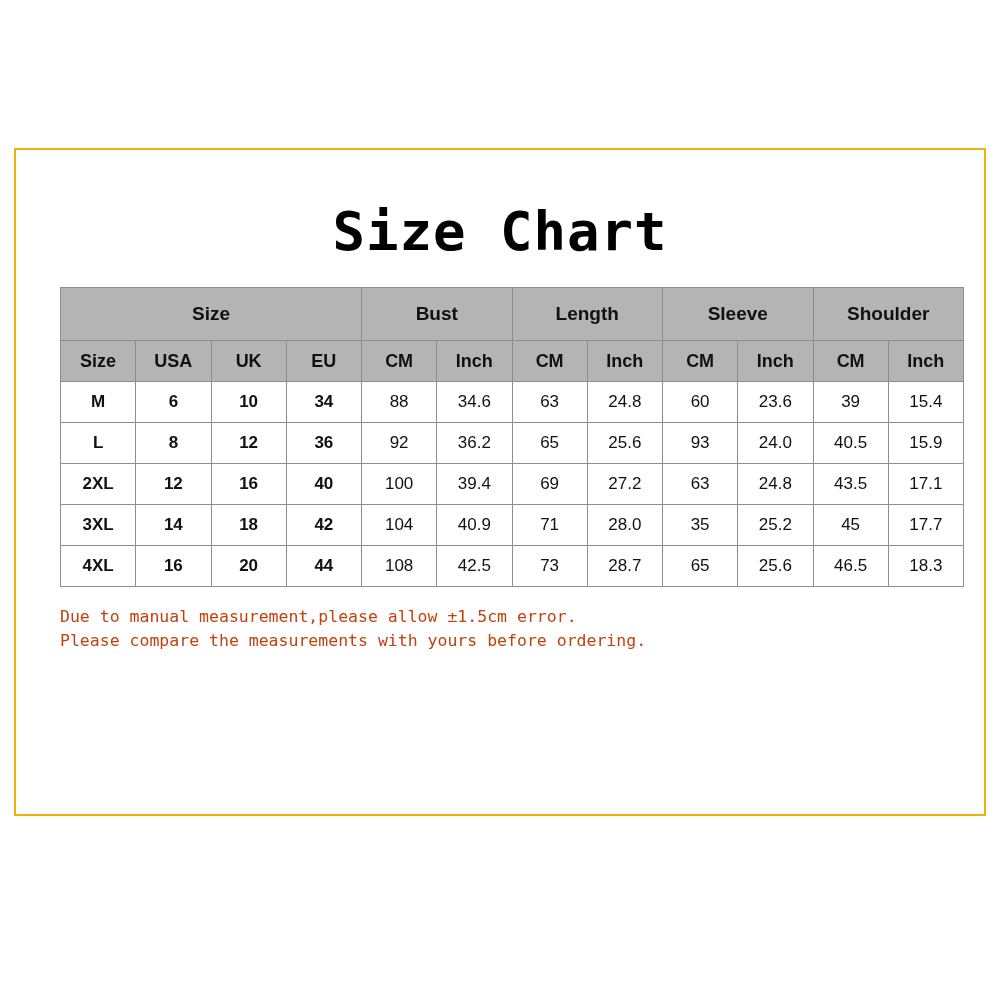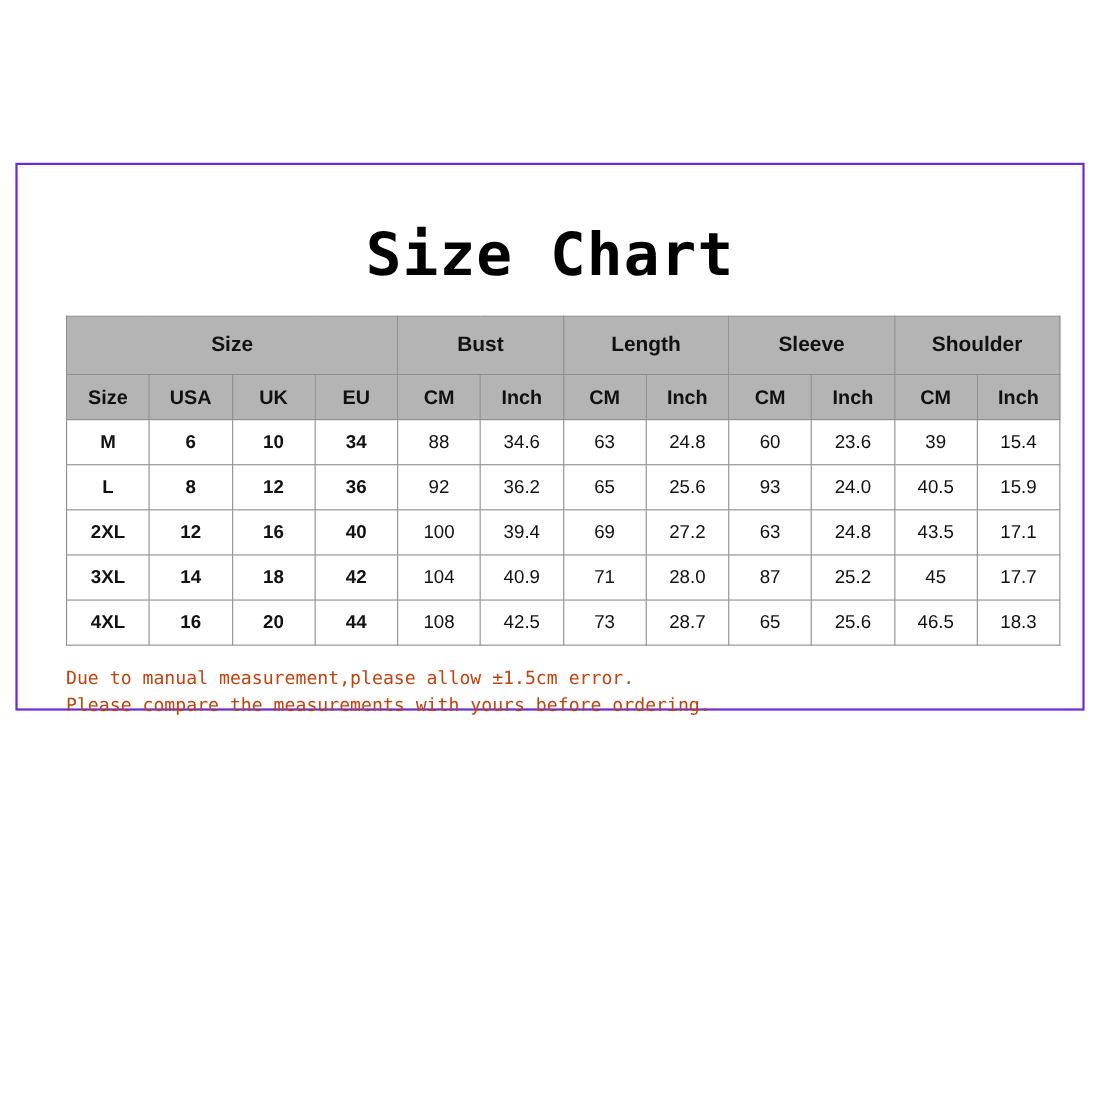--- a/index.html
+++ b/index.html
@@ -12,22 +12,22 @@
     height: 1001px;
     font-family: "Liberation Sans", sans-serif;
     color: #111111;
     overflow: hidden;
   }
   .page {
     position: absolute;
     left: 14px;
     top: 148px;
     width: 972px;
-    height: 498px;
-    border: 2px solid #6d28d9;
+    height: 668px;
+    border: 2px solid #eab308;
     box-sizing: border-box;
     background: #ffffff;
   }
   .title {
     text-align: center;
     font-family: "DejaVu Sans Mono", monospace;
     font-weight: bold;
     font-size: 54px;
     letter-spacing: 1px;
     color: #000000;
@@ -160,21 +160,21 @@
         </tr>
         <tr>
           <td class="bold-cell">3XL</td>
           <td class="bold-cell">14</td>
           <td class="bold-cell">18</td>
           <td class="bold-cell">42</td>
           <td>104</td>
           <td>40.9</td>
           <td>71</td>
           <td>28.0</td>
-          <td>87</td>
+          <td>35</td>
           <td>25.2</td>
           <td>45</td>
           <td>17.7</td>
         </tr>
         <tr>
           <td class="bold-cell">4XL</td>
           <td class="bold-cell">16</td>
           <td class="bold-cell">20</td>
           <td class="bold-cell">44</td>
           <td>108</td>

